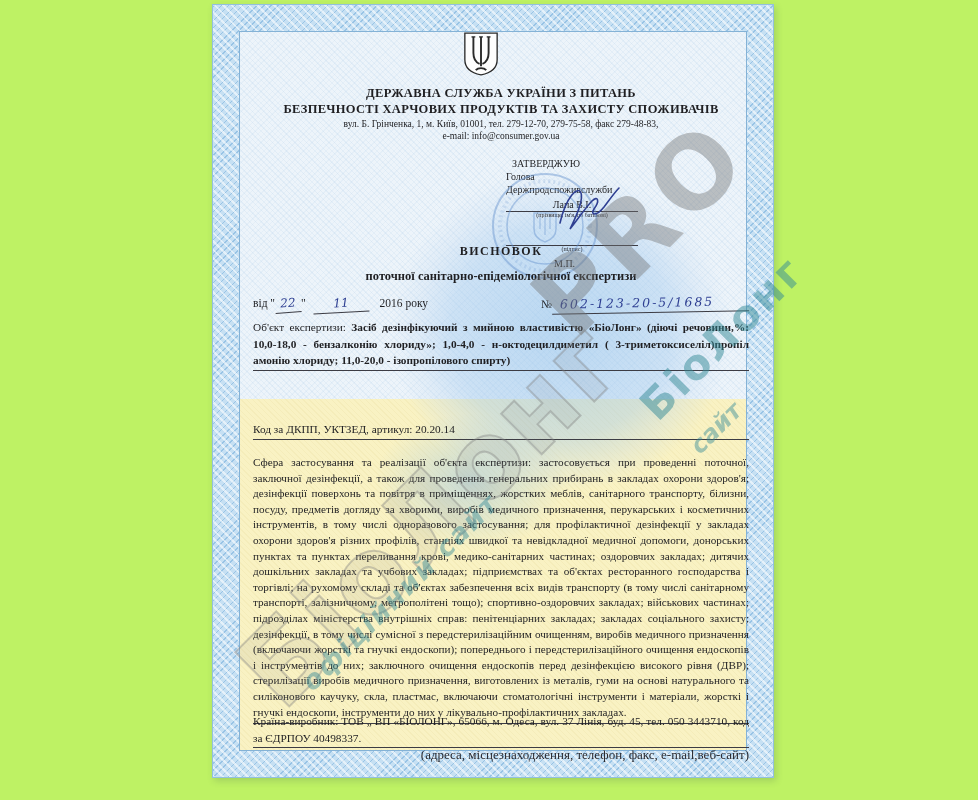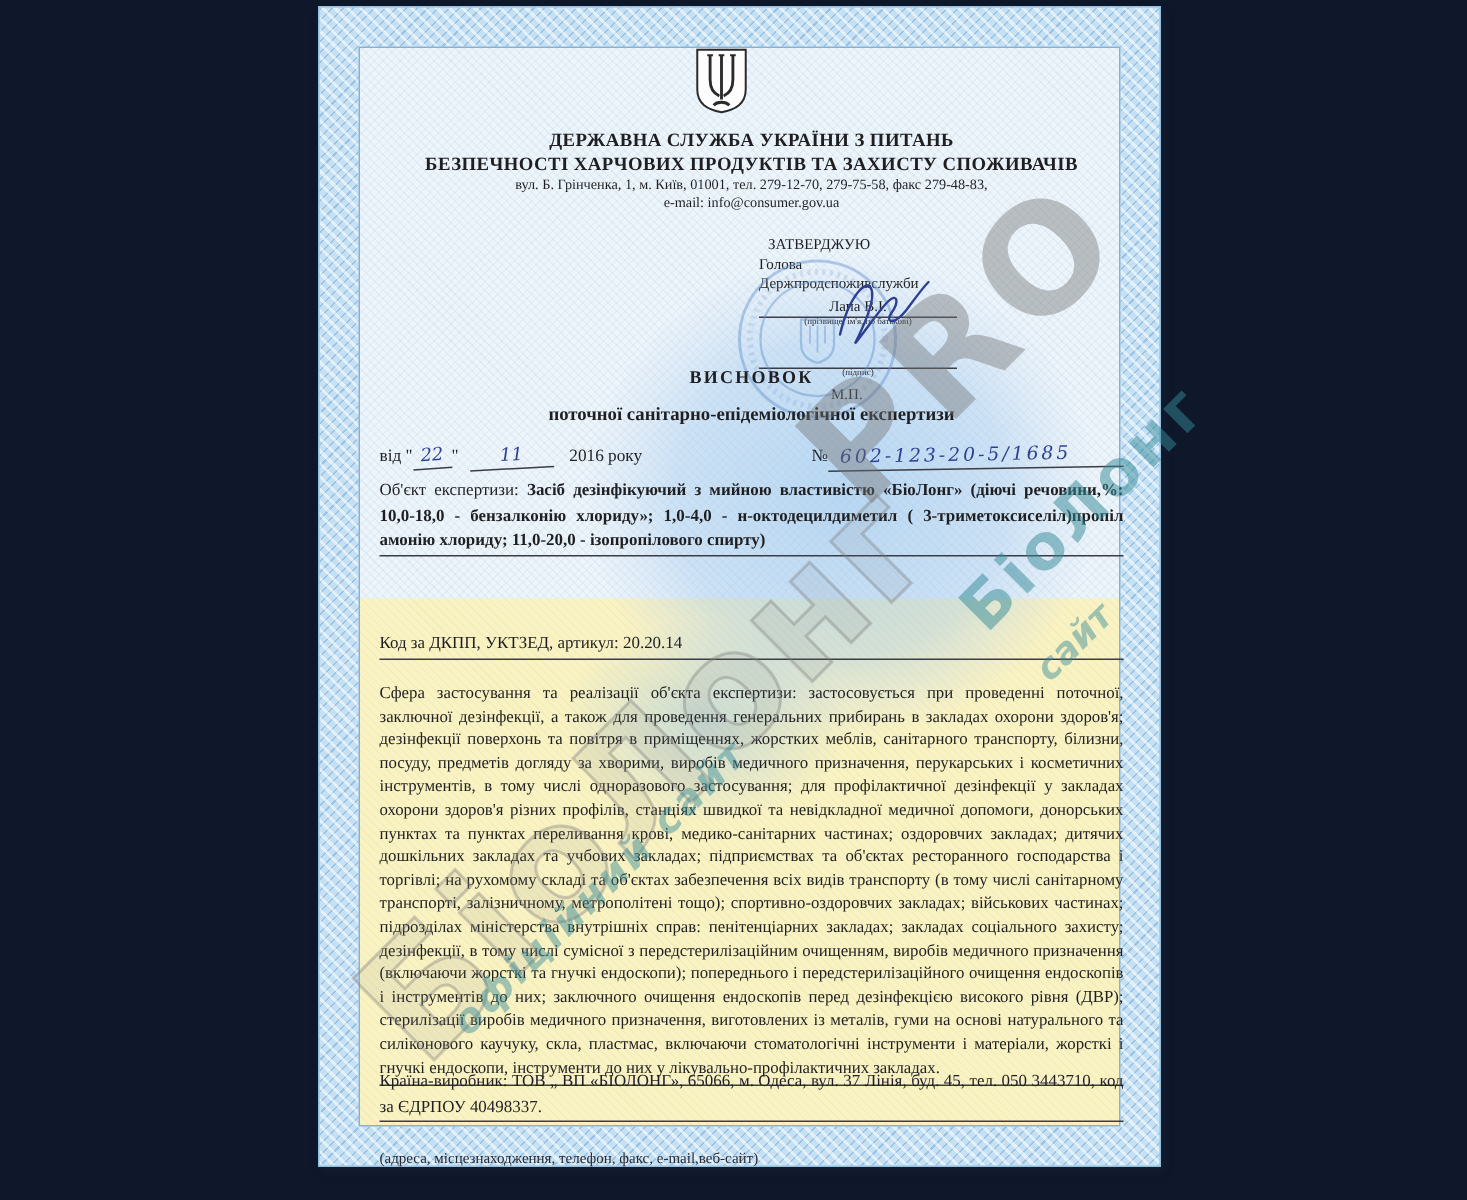--- a/index.html
+++ b/index.html
@@ -1,18 +1,18 @@
 <!DOCTYPE html>
 <html><head>
 <meta charset="utf-8">
 <style>
   html,body{margin:0;padding:0;}
   body{width:978px;height:800px;position:relative;background:#ffffff;
        font-family:"Liberation Serif", serif;color:#1f1f22;}
-  .page{position:absolute;inset:0;overflow:hidden;background:#0f172a;}
+  .page{position:absolute;inset:0;overflow:hidden;background:#bef264;}
 
   
   .doc{position:absolute;left:212px;top:4px;width:560px;height:772px;
        background:
          repeating-linear-gradient(45deg, rgba(255,255,255,.55) 0 2px, transparent 2px 6px),
          repeating-linear-gradient(-45deg, rgba(96,160,212,.45) 0 1px, transparent 1px 5px),
          #c6e0f3;
        border:1px solid #93c0de;
        box-shadow:2px 3px 7px rgba(40,60,80,.18);}
   .inner{position:absolute;left:26px;top:26px;right:26px;bottom:26px;
@@ -57,21 +57,21 @@
   .issue-num{position:absolute;left:288px;top:0;right:0;display:flex;align-items:flex-end;}
   .hand{font-family:"DejaVu Serif", serif;font-style:italic;color:#2e3f92;}
   .u-short{display:inline-block;width:26px;border-bottom:1px solid #3c3c44;text-align:center;
            transform:rotate(-4deg);font-size:12px;}
   .u-mid{display:inline-block;width:56px;border-bottom:1px solid #3c3c44;text-align:center;
            margin:0 8px 0 4px;transform:rotate(-3deg);font-size:12px;}
   .u-long{flex:1;border-bottom:1px solid #3c3c44;text-align:left;padding-left:8px;
            font-size:12.5px;letter-spacing:2px;transform:rotate(-1deg);}
 
   .scope{font-size:11.2px;line-height:15.6px;}
-  .producer-cap{font-size:10px;line-height:9px;text-align:left;color:#2a2a30;margin-top:20px;}
+  .producer-cap{font-size:13px;line-height:9px;text-align:right;color:#2a2a30;margin-top:2px;}
 
   
   .stamp{position:absolute;left:237px;top:142px;width:110px;height:110px;opacity:.75;}
   .signature{position:absolute;left:295px;top:148px;width:85px;height:60px;}
 
   
   .wm{position:absolute;pointer-events:none;white-space:nowrap;z-index:6;
       transform:translate(-50%,-50%) rotate(-45deg);
       font-family:"DejaVu Sans", sans-serif;font-weight:bold;}
   .wm-pro{left:640px;top:228px;font-size:100px;color:rgba(115,115,115,.42);letter-spacing:6px;}

